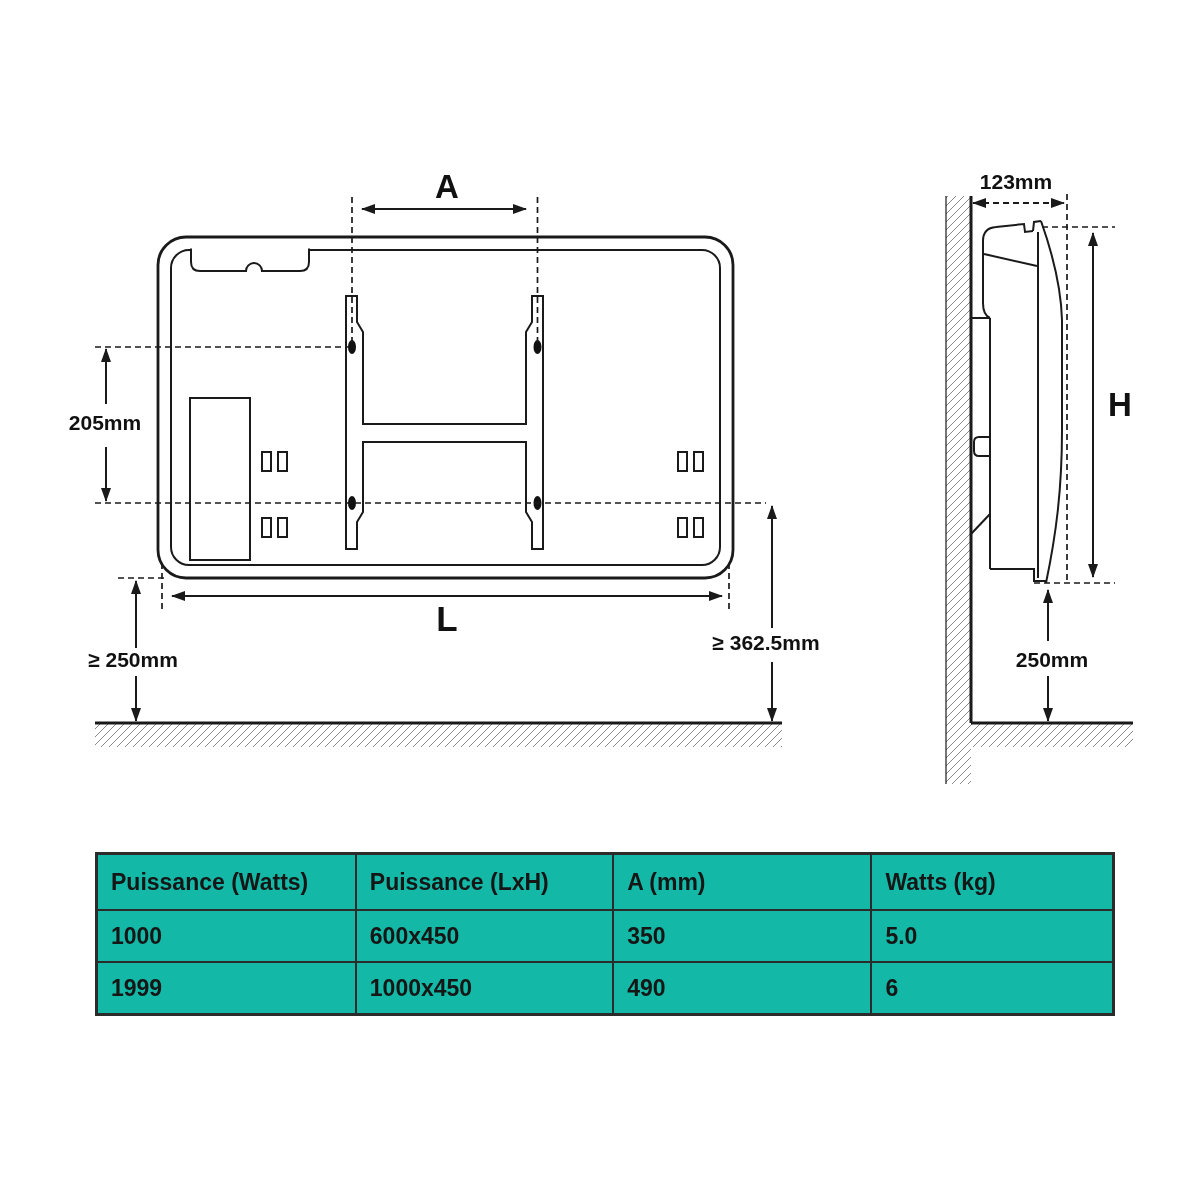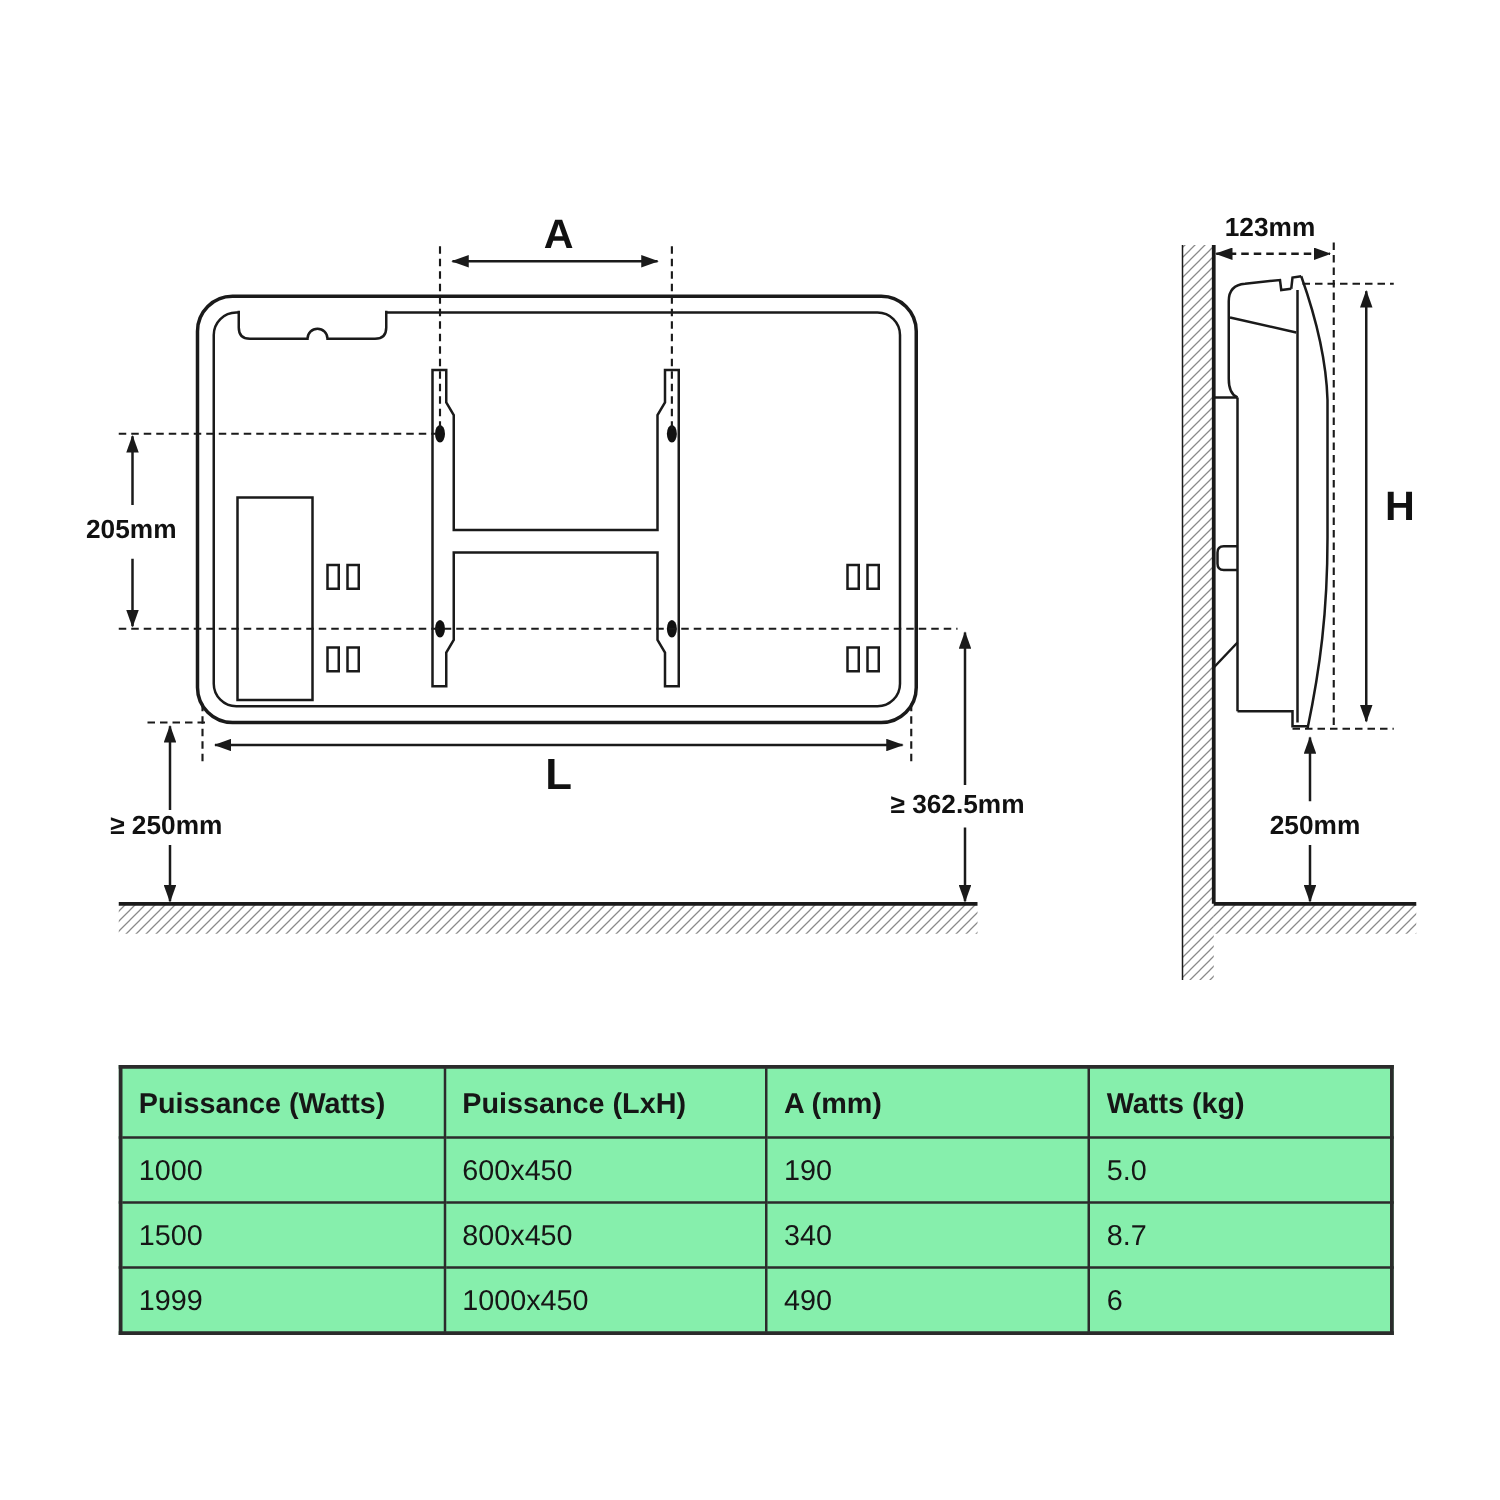--- a/index.html
+++ b/index.html
@@ -24,39 +24,39 @@
   }
   .spec-table-wrap {
     position: absolute;
     left: 95px; top: 852px;
     width: 1020px;
   }
   table.spec-table {
     width: 100%;
     border-collapse: collapse;
     table-layout: fixed;
-    background: #86efac;
+    background: #14b8a6;
     border: 3px solid #2b2b2b;
   }
   table.spec-table th, table.spec-table td {
     border: 2px solid #2b2b2b;
     padding: 0 0 0 13px;
     text-align: left;
     vertical-align: middle;
     color: #161616;
     font-size: 23px;
     white-space: nowrap;
     overflow: hidden;
   }
   table.spec-table th {
     font-weight: bold;
     height: 54px;
   }
   table.spec-table td {
-    font-weight: normal;
+    font-weight: bold;
     height: 50px;
   }
 </style>
 </head>
 <body>
 
 <div class="page">
 
   <svg class="diagram-svg" width="1200" height="850" viewBox="0 0 1200 850">
     <defs>
@@ -177,28 +177,22 @@
           <th>Puissance (Watts)</th>
           <th>Puissance (LxH)</th>
           <th>A (mm)</th>
           <th>Watts (kg)</th>
         </tr>
       </thead>
       <tbody>
         <tr>
           <td>1000</td>
           <td>600x450</td>
-          <td>190</td>
+          <td>350</td>
           <td>5.0</td>
-        </tr>
-        <tr>
-          <td>1500</td>
-          <td>800x450</td>
-          <td>340</td>
-          <td>8.7</td>
         </tr>
         <tr>
           <td>1999</td>
           <td>1000x450</td>
           <td>490</td>
           <td>6</td>
         </tr>
       </tbody>
     </table>
   </div>

